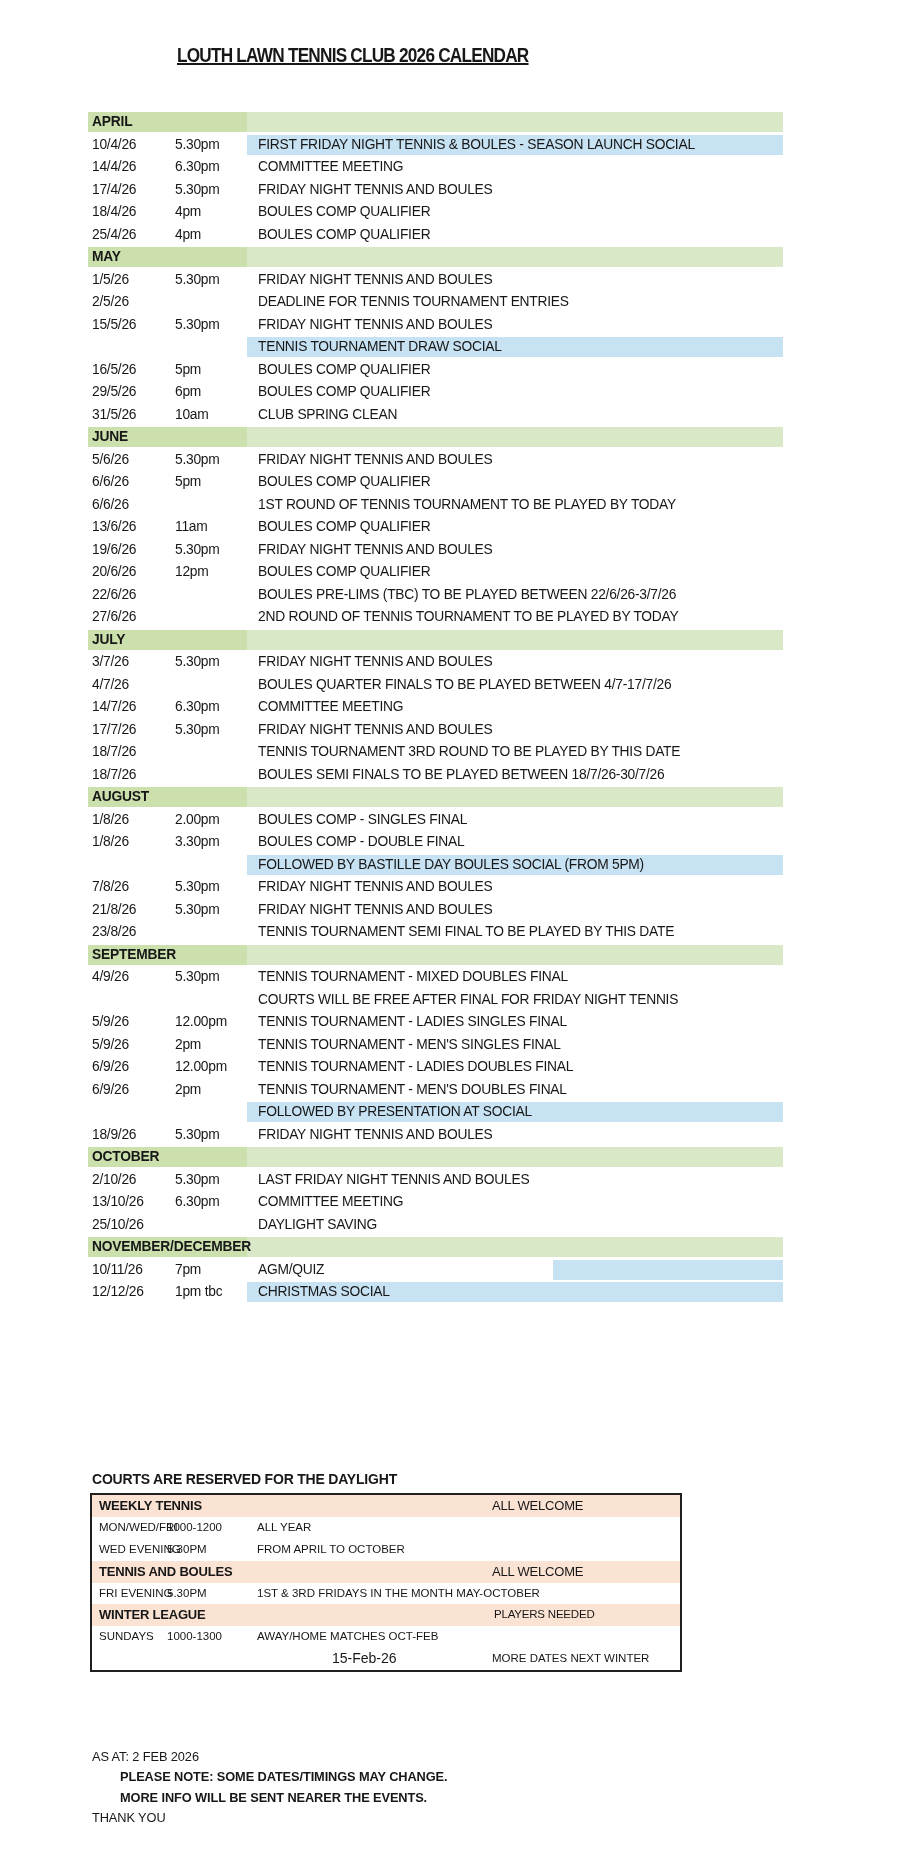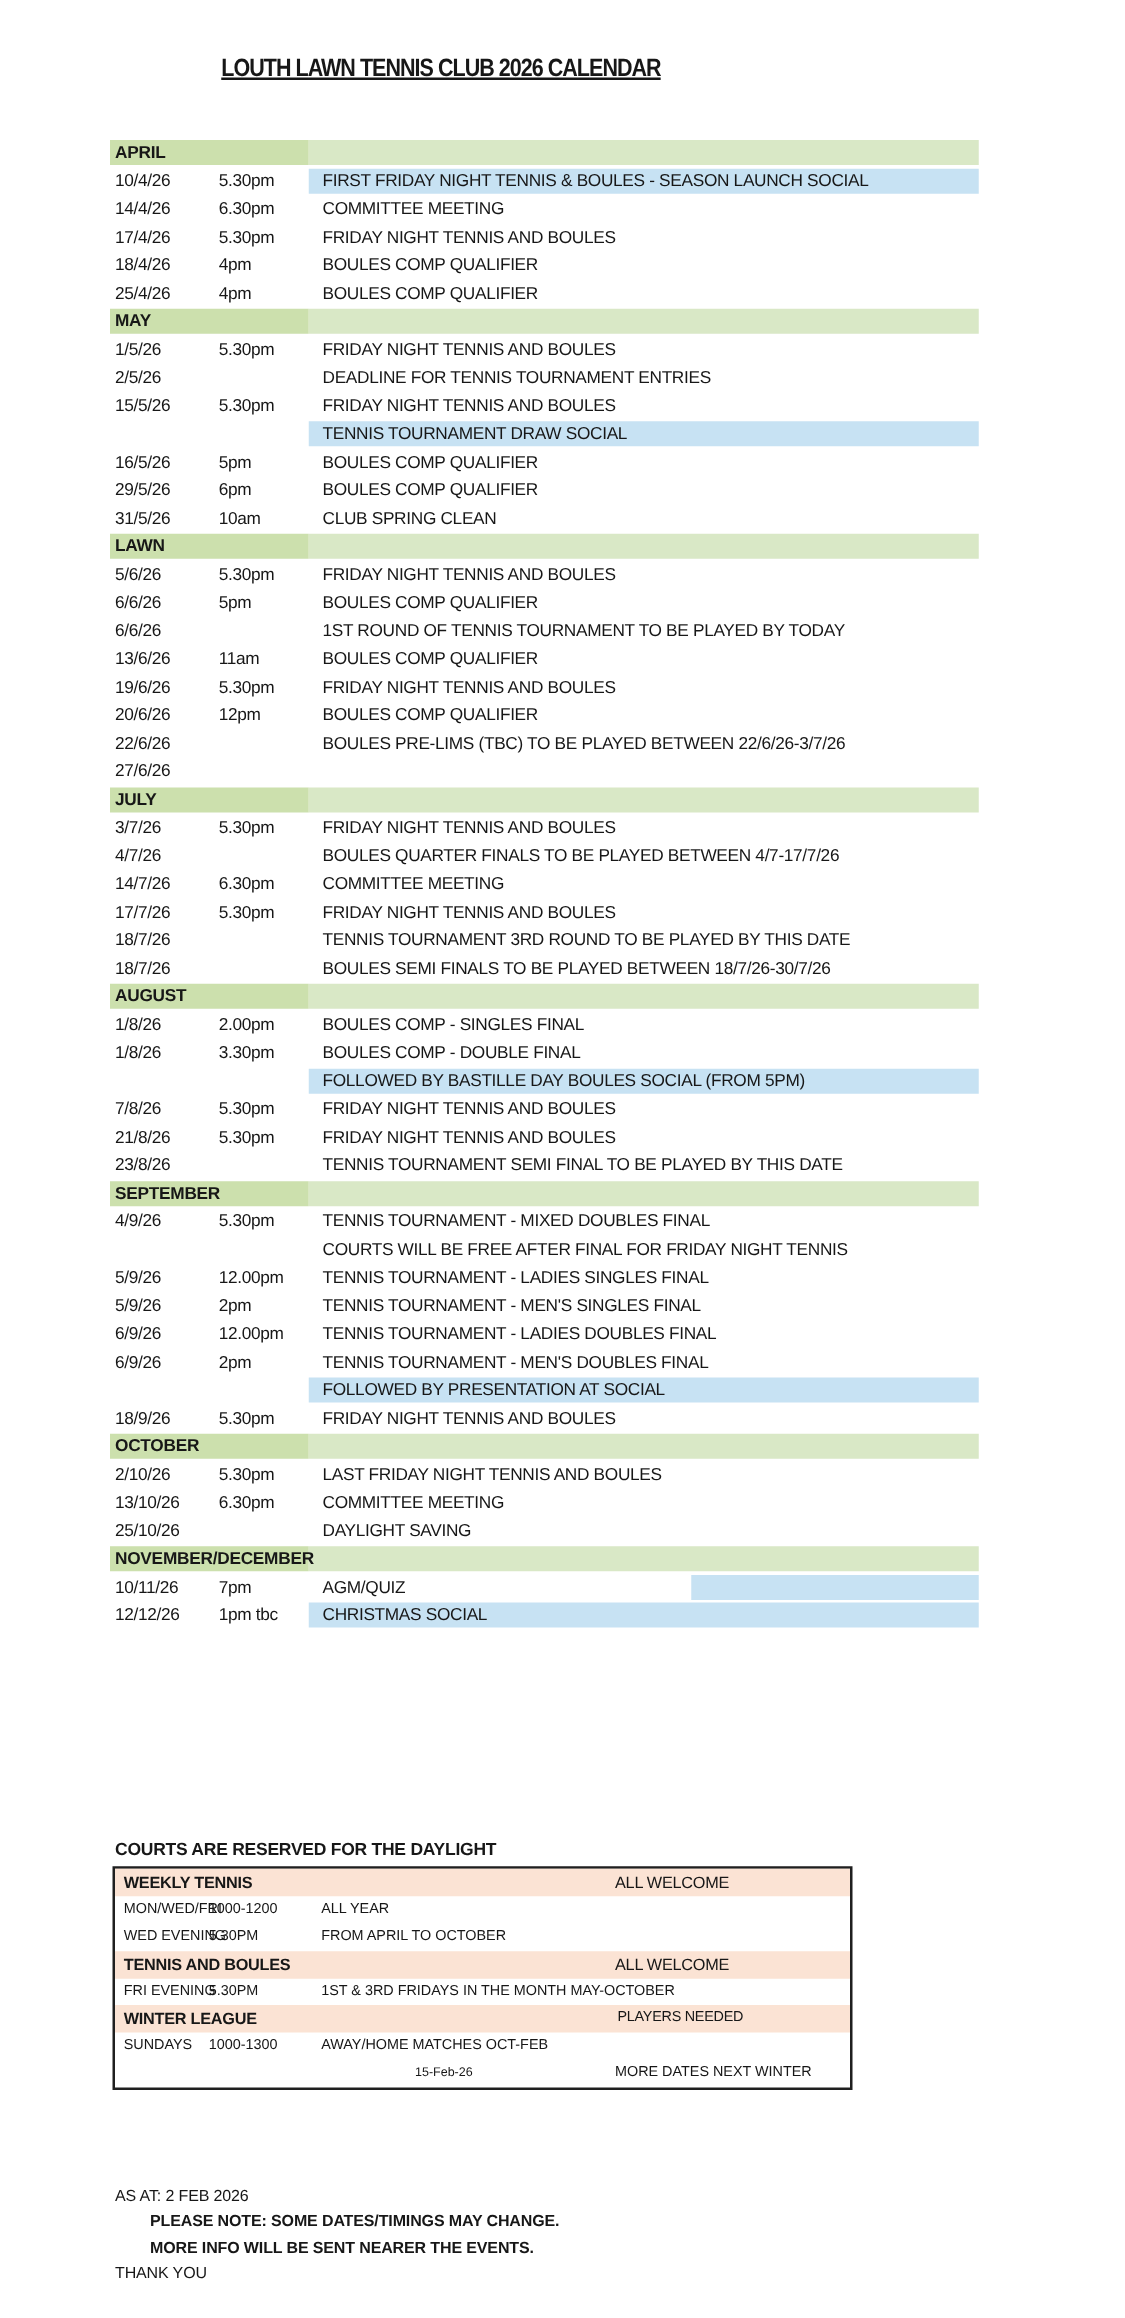--- a/index.html
+++ b/index.html
@@ -46,21 +46,21 @@
   }
   .res-row{position:relative;height:21.875px;line-height:21.875px;white-space:nowrap;}
   .res-row.peach{background:var(--peach,#fbe3d4);}
   .rcell{position:absolute;top:0;}
   .rlabel{left:7px;font-weight:bold;font-size:13px;letter-spacing:-0.2px;}
   .rnote{left:400px;font-size:13px;letter-spacing:-0.2px;}
   .rnote.small{left:402px;font-size:11.5px;}
   .rday{left:7px;font-size:11.5px;}
   .rtime{left:75px;font-size:11.5px;}
   .rdesc{left:165px;font-size:11.5px;}
-  .rdate{left:240px;font-size:10px;}
+  .rdate{left:240px;font-size:14px;}
   .rmore{left:400px;font-size:11.5px;}
 
   
   .footer{
     position:absolute;left:92px;top:1747px;
     font-size:12.8px;line-height:20.3px;letter-spacing:-0.1px;white-space:nowrap;
   }
   .footer .b{font-weight:bold;margin-left:28px;}
 </style>
 </head>
@@ -138,21 +138,21 @@
         <div class="cell c-desc">BOULES COMP QUALIFIER</div>
       </div>
       <div class="cal-row">
         <div class="cell c-date">31/5/26</div>
         <div class="cell c-time">10am</div>
         <div class="cell c-desc">CLUB SPRING CLEAN</div>
       </div>
       <div class="cal-row">
         <div class="band bl"></div>
         <div class="band br"></div>
-        <div class="cell c-date mlabel">LAWN</div>
+        <div class="cell c-date mlabel">JUNE</div>
       </div>
       <div class="cal-row">
         <div class="cell c-date">5/6/26</div>
         <div class="cell c-time">5.30pm</div>
         <div class="cell c-desc">FRIDAY NIGHT TENNIS AND BOULES</div>
       </div>
       <div class="cal-row">
         <div class="cell c-date">6/6/26</div>
         <div class="cell c-time">5pm</div>
         <div class="cell c-desc">BOULES COMP QUALIFIER</div>
@@ -178,20 +178,21 @@
         <div class="cell c-desc">BOULES COMP QUALIFIER</div>
       </div>
       <div class="cal-row">
         <div class="cell c-date">22/6/26</div>
         <div class="cell c-time"></div>
         <div class="cell c-desc">BOULES PRE-LIMS (TBC) TO BE PLAYED BETWEEN 22/6/26-3/7/26</div>
       </div>
       <div class="cal-row">
         <div class="cell c-date">27/6/26</div>
         <div class="cell c-time"></div>
+        <div class="cell c-desc">2ND ROUND OF TENNIS TOURNAMENT TO BE PLAYED BY TODAY</div>
       </div>
       <div class="cal-row">
         <div class="band bl"></div>
         <div class="band br"></div>
         <div class="cell c-date mlabel">JULY</div>
       </div>
       <div class="cal-row">
         <div class="cell c-date">3/7/26</div>
         <div class="cell c-time">5.30pm</div>
         <div class="cell c-desc">FRIDAY NIGHT TENNIS AND BOULES</div>

